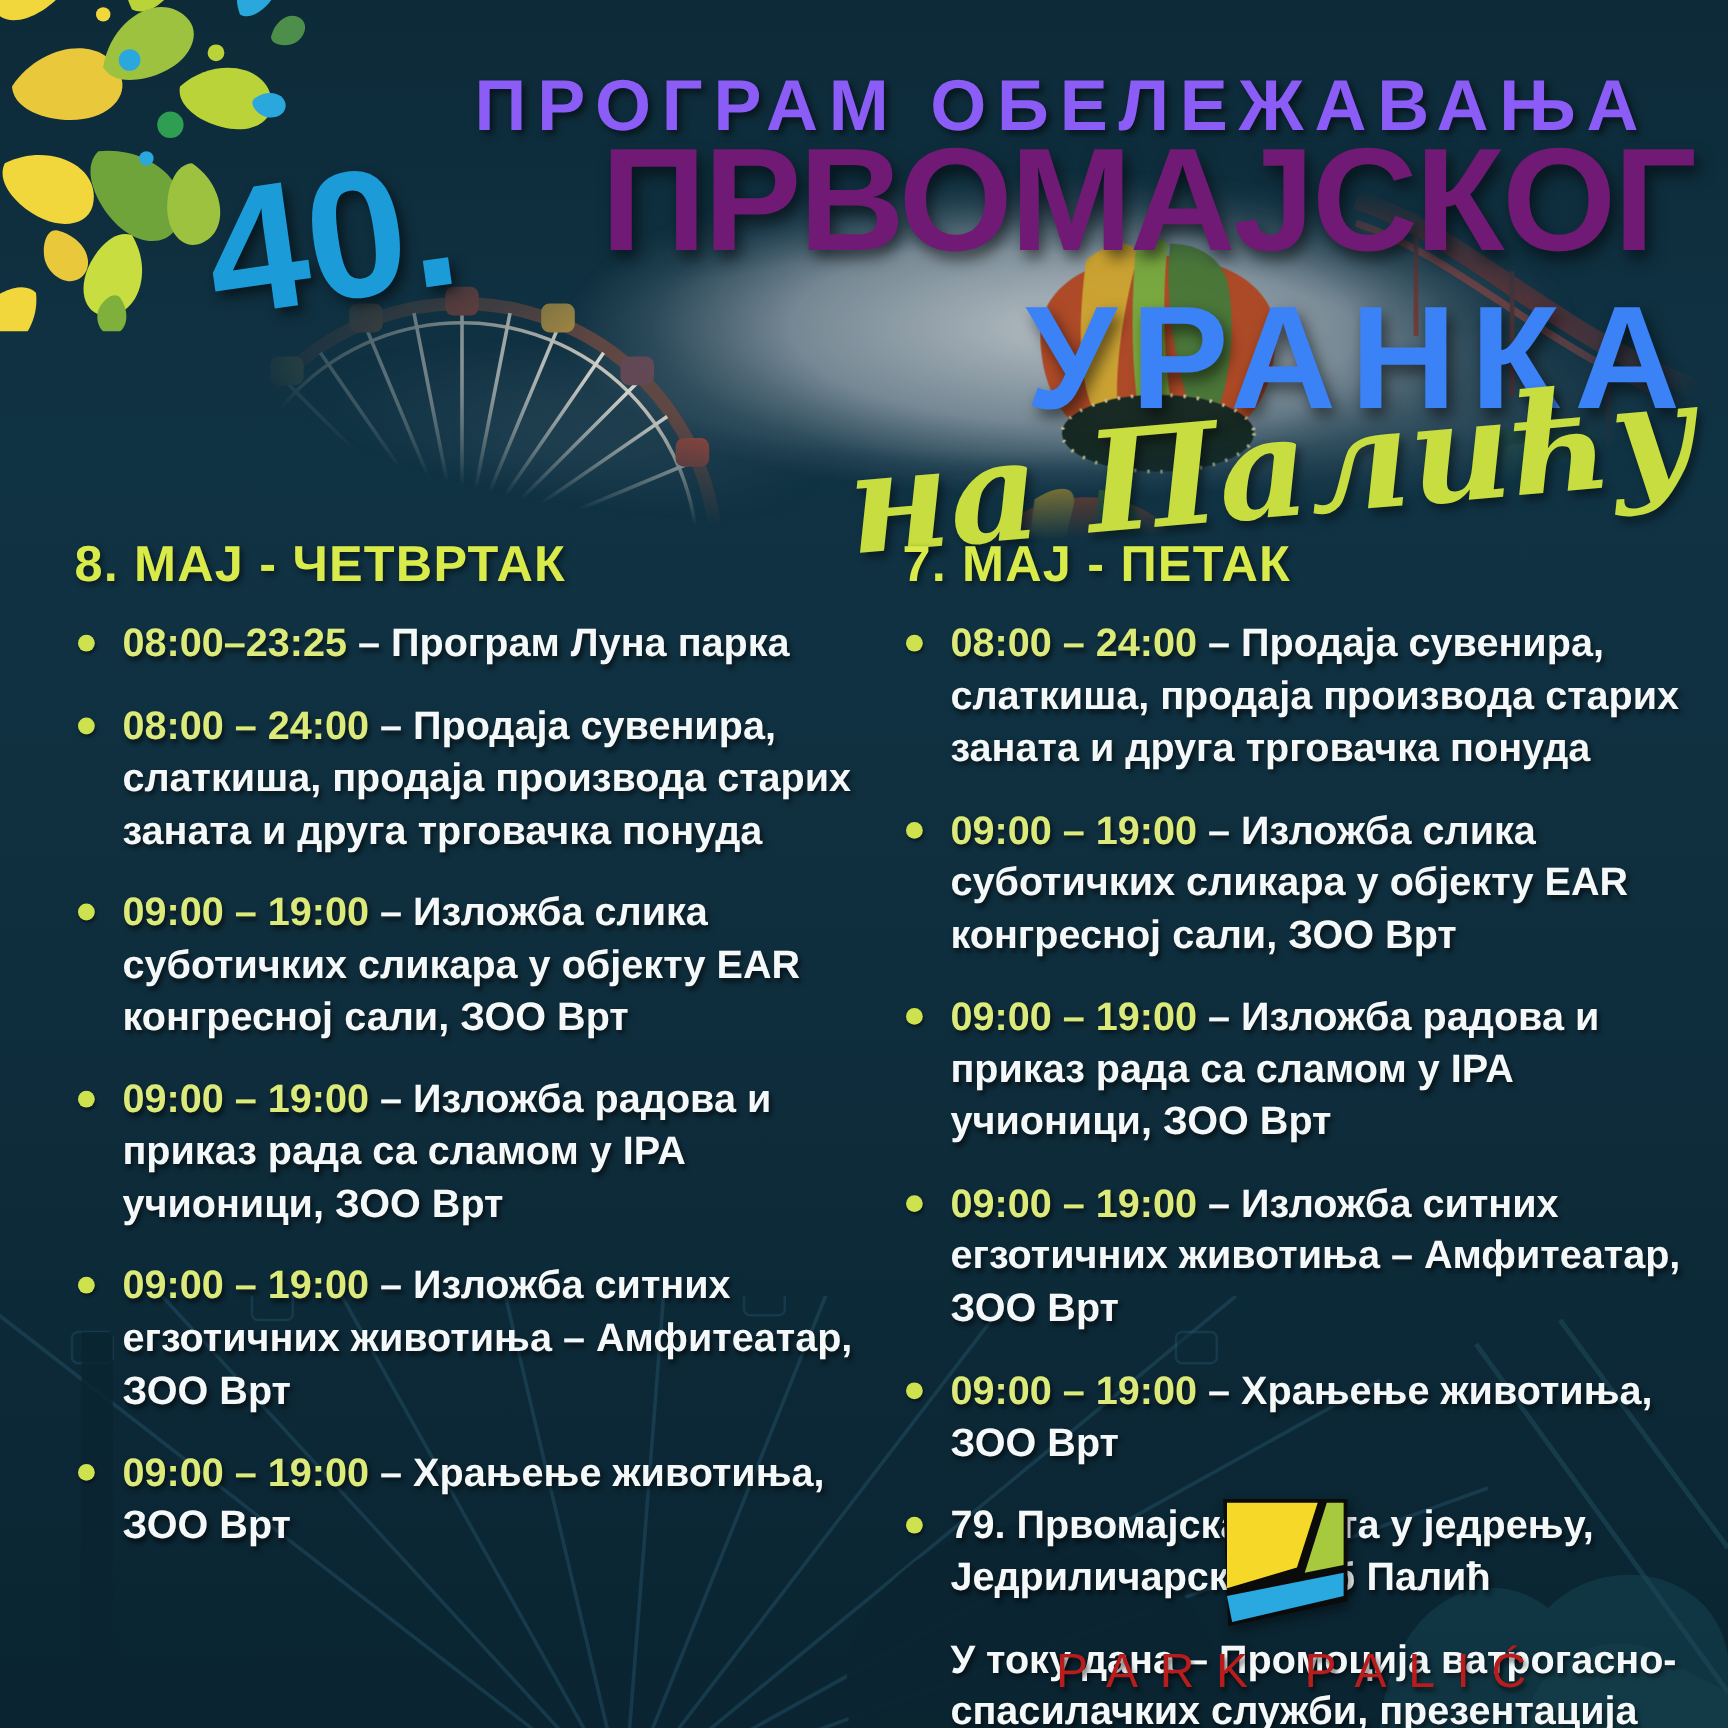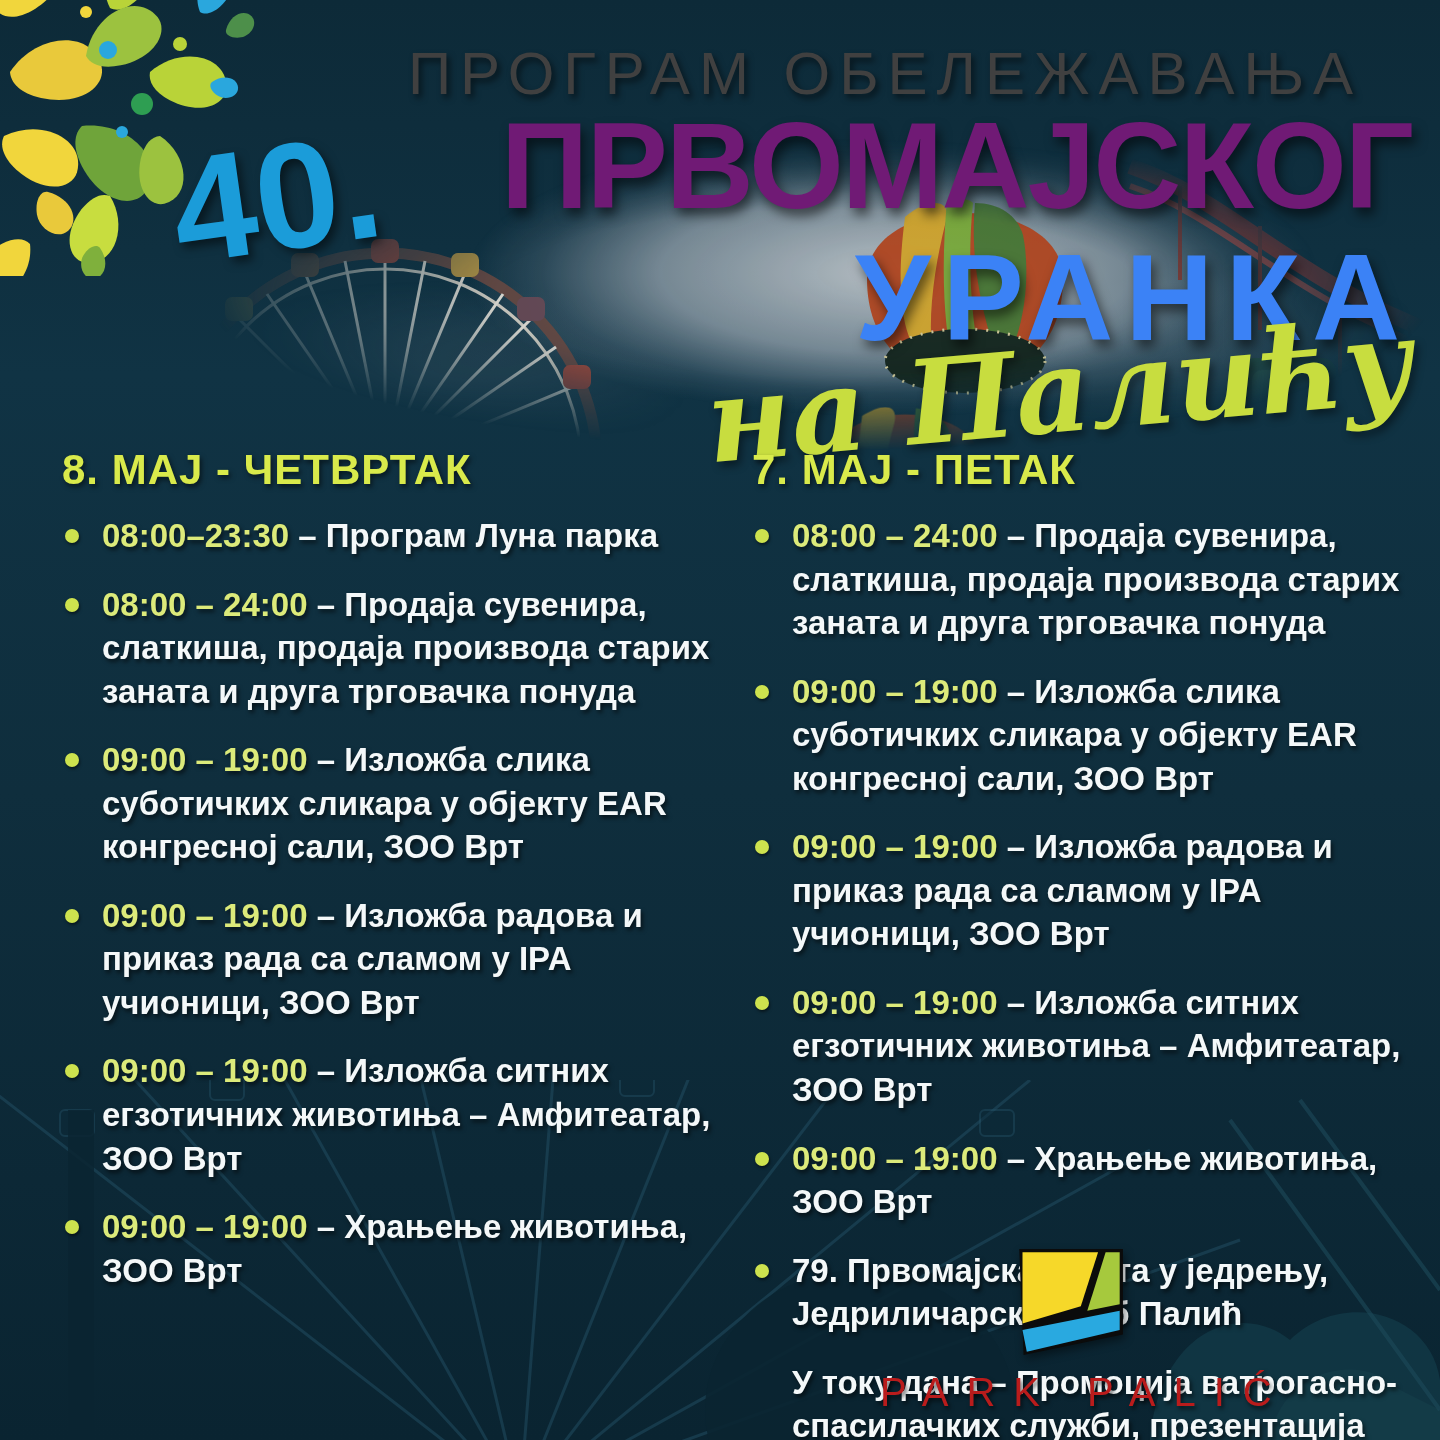--- a/index.html
+++ b/index.html
@@ -18,22 +18,22 @@
       radial-gradient(ellipse 42% 52% at 56% 42%, rgba(205,210,214,.92) 0%, rgba(160,172,182,.75) 45%, rgba(120,140,155,.28) 68%, rgba(20,45,60,0) 82%),
       radial-gradient(ellipse 30% 35% at 84% 68%, rgba(150,160,170,.45) 0%, rgba(20,45,60,0) 75%),
       radial-gradient(ellipse 28% 40% at 18% 75%, rgba(120,135,148,.35) 0%, rgba(20,45,60,0) 78%);
     -webkit-mask-image:radial-gradient(ellipse 62% 58% at 50% 48%, #000 42%, transparent 80%);
     mask-image:radial-gradient(ellipse 62% 58% at 50% 48%, #000 42%, transparent 80%);
   }
   .photo svg { width:100%; height:100%; }
 
   
   .kicker {
-    left:330px; right:0; top:39px; z-index:2; text-align:center;
-    font-size:60px; font-weight:400; letter-spacing:9px; color:#404040;
+    left:330px; right:0; top:53px; z-index:2; text-align:center;
+    font-size:60px; font-weight:700; letter-spacing:9px; color:#8b5cf6;
     text-shadow:3px 4px 6px rgba(0,0,0,.55);
   }
   .edition {
     left:172px; top:112px; z-index:2; transform:rotate(-8deg);
     font-size:150px; font-weight:900; color:#1b9cd9;
     text-shadow:4px 6px 10px rgba(0,0,0,.5);
   }
   .title1 {
     right:28px; top:96px; z-index:2; font-size:122px; font-weight:800;
     letter-spacing:-2px; color:#701a75; text-shadow:4px 7px 12px rgba(0,0,0,.55);
@@ -184,21 +184,21 @@
 <div class="layer edition">40.</div>
 <div class="layer title1">ПРВОМАЈСКОГ</div>
 <div class="layer title2">УРАНКА</div>
 <div class="layer script">на Палићу</div>
 
 <section class="layer col one">
   <h2>8. МАЈ - ЧЕТВРТАК</h2>
   <ul>
 
       <li>
-        <span class="dot"></span><span class="time">08:00–23:30</span><span class="sep"> – </span><span class="body">Програм Луна парка</span>
+        <span class="dot"></span><span class="time">08:00–23:25</span><span class="sep"> – </span><span class="body">Програм Луна парка</span>
       </li>
 
       <li>
         <span class="dot"></span><span class="time">08:00 – 24:00</span><span class="sep"> – </span><span class="body">Продаја сувенира, слаткиша, продаја производа старих заната и друга трговачка понуда</span>
       </li>
 
 
       <li>
         <span class="dot"></span><span class="time">09:00 – 19:00</span><span class="sep"> – </span><span class="body">Изложба слика суботичких сликара у објекту EAR конгресној сали, ЗОО Врт</span>
       </li>

